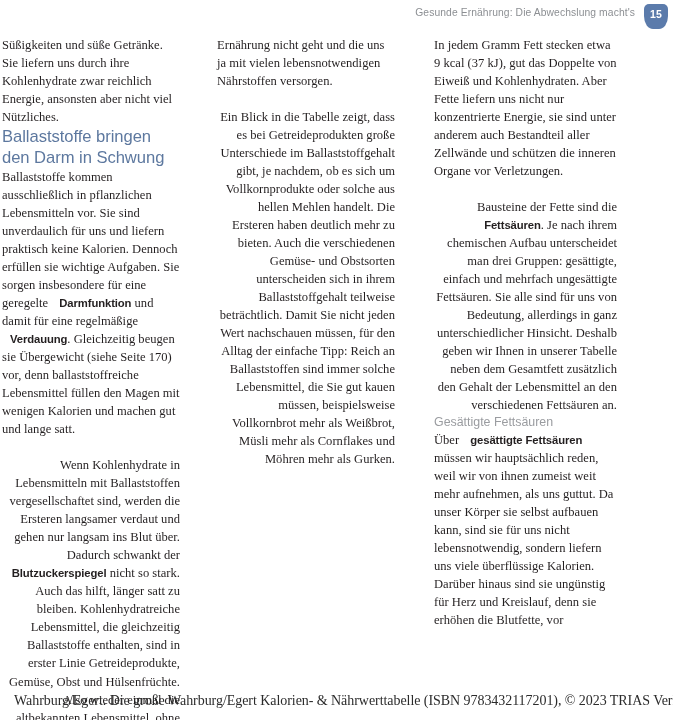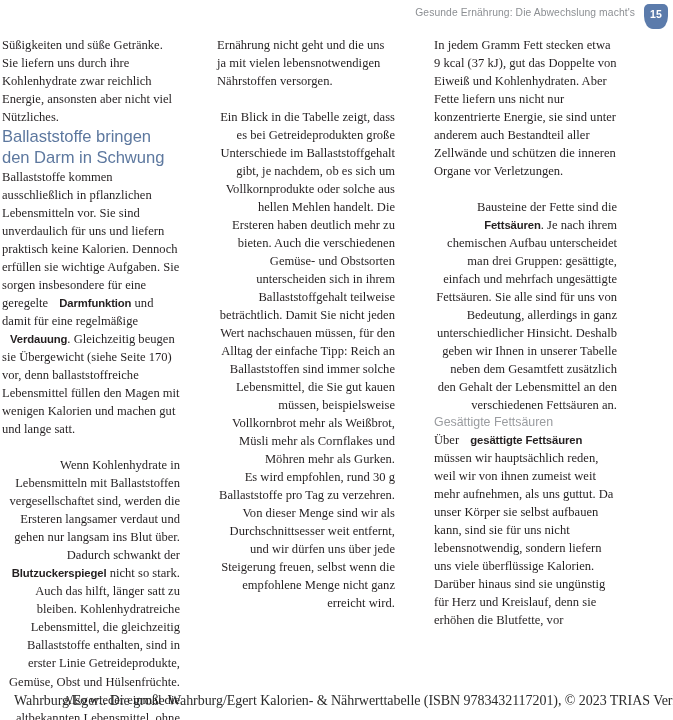--- a/index.html
+++ b/index.html
@@ -173,21 +173,20 @@
     <p class="body"><span>Wenn Kohlenhydrate in Lebensmitteln mit Ballaststoffen vergesellschaftet sind, werden die Ersteren langsamer verdaut und gehen nur langsam ins Blut über. Dadurch schwankt der </span><span class="b">Blutzuckerspiegel</span><span> nicht so stark. Auch das hilft, länger satt zu bleiben. Kohlenhydratreiche Lebensmittel, die gleichzeitig Ballaststoffe enthalten, sind in erster Linie Getreideprodukte, Gemüse, Obst und Hülsenfrüchte. Also wieder einmal die altbekannten Lebensmittel, ohne die es nun einmal bei einer gesunden</span></p>
   </div>
 
   <div class="col col-2">
 
     <p class="body">Ernährung nicht geht und die uns ja mit vielen lebensnotwendigen Nährstoffen versorgen.</p>
 
     <p class="body">Ein Blick in die Tabelle zeigt, dass es bei Getreideprodukten große Unterschiede im Ballaststoffgehalt gibt, je nachdem, ob es sich um Vollkornprodukte oder solche aus hellen Mehlen handelt. Die Ersteren haben deutlich mehr zu bieten. Auch die verschiedenen Gemüse- und Obstsorten unterscheiden sich in ihrem Ballaststoffgehalt teilweise beträchtlich. Damit Sie nicht jeden Wert nachschauen müssen, für den Alltag der einfache Tipp: Reich an Ballaststoffen sind immer solche Lebensmittel, die Sie gut kauen müssen, beispielsweise Vollkornbrot mehr als Weißbrot, Müsli mehr als Cornflakes und Möhren mehr als Gurken.</p>
 
 
-    <p class="body tight">Es wird empfohlen, rund 30 g Ballaststoffe pro Tag zu verzehren. Von dieser Menge sind wir als Durchschnittsesser weit entfernt, und wir dürfen uns über jede Steigerung freuen, selbst wenn die empfohlene Menge nicht ganz erreicht wird.</p>
   </div>
 
   <div class="col col-3">
 
 
     <p class="body tight">In jedem Gramm Fett stecken etwa 9 kcal (37 kJ), gut das Doppelte von Eiweiß und Kohlenhydraten. Aber Fette liefern uns nicht nur konzentrierte Energie, sie sind unter anderem auch Bestandteil aller Zellwände und schützen die inneren Organe vor Verletzungen.</p>
 
     <p class="body"><span>Bausteine der Fette sind die </span><span class="b">Fettsäuren</span><span>. Je nach ihrem chemischen Aufbau unterscheidet man drei Gruppen: gesättigte, einfach und mehrfach ungesättigte Fettsäuren. Sie alle sind für uns von Bedeutung, allerdings in ganz unterschiedlicher Hinsicht. Deshalb geben wir Ihnen in unserer Tabelle neben dem Gesamtfett zusätzlich den Gehalt der Lebensmittel an den verschiedenen Fettsäuren an.</span></p>
 
     <h3 class="sub-heading sub-gap-top">Gesättigte Fettsäuren</h3>

